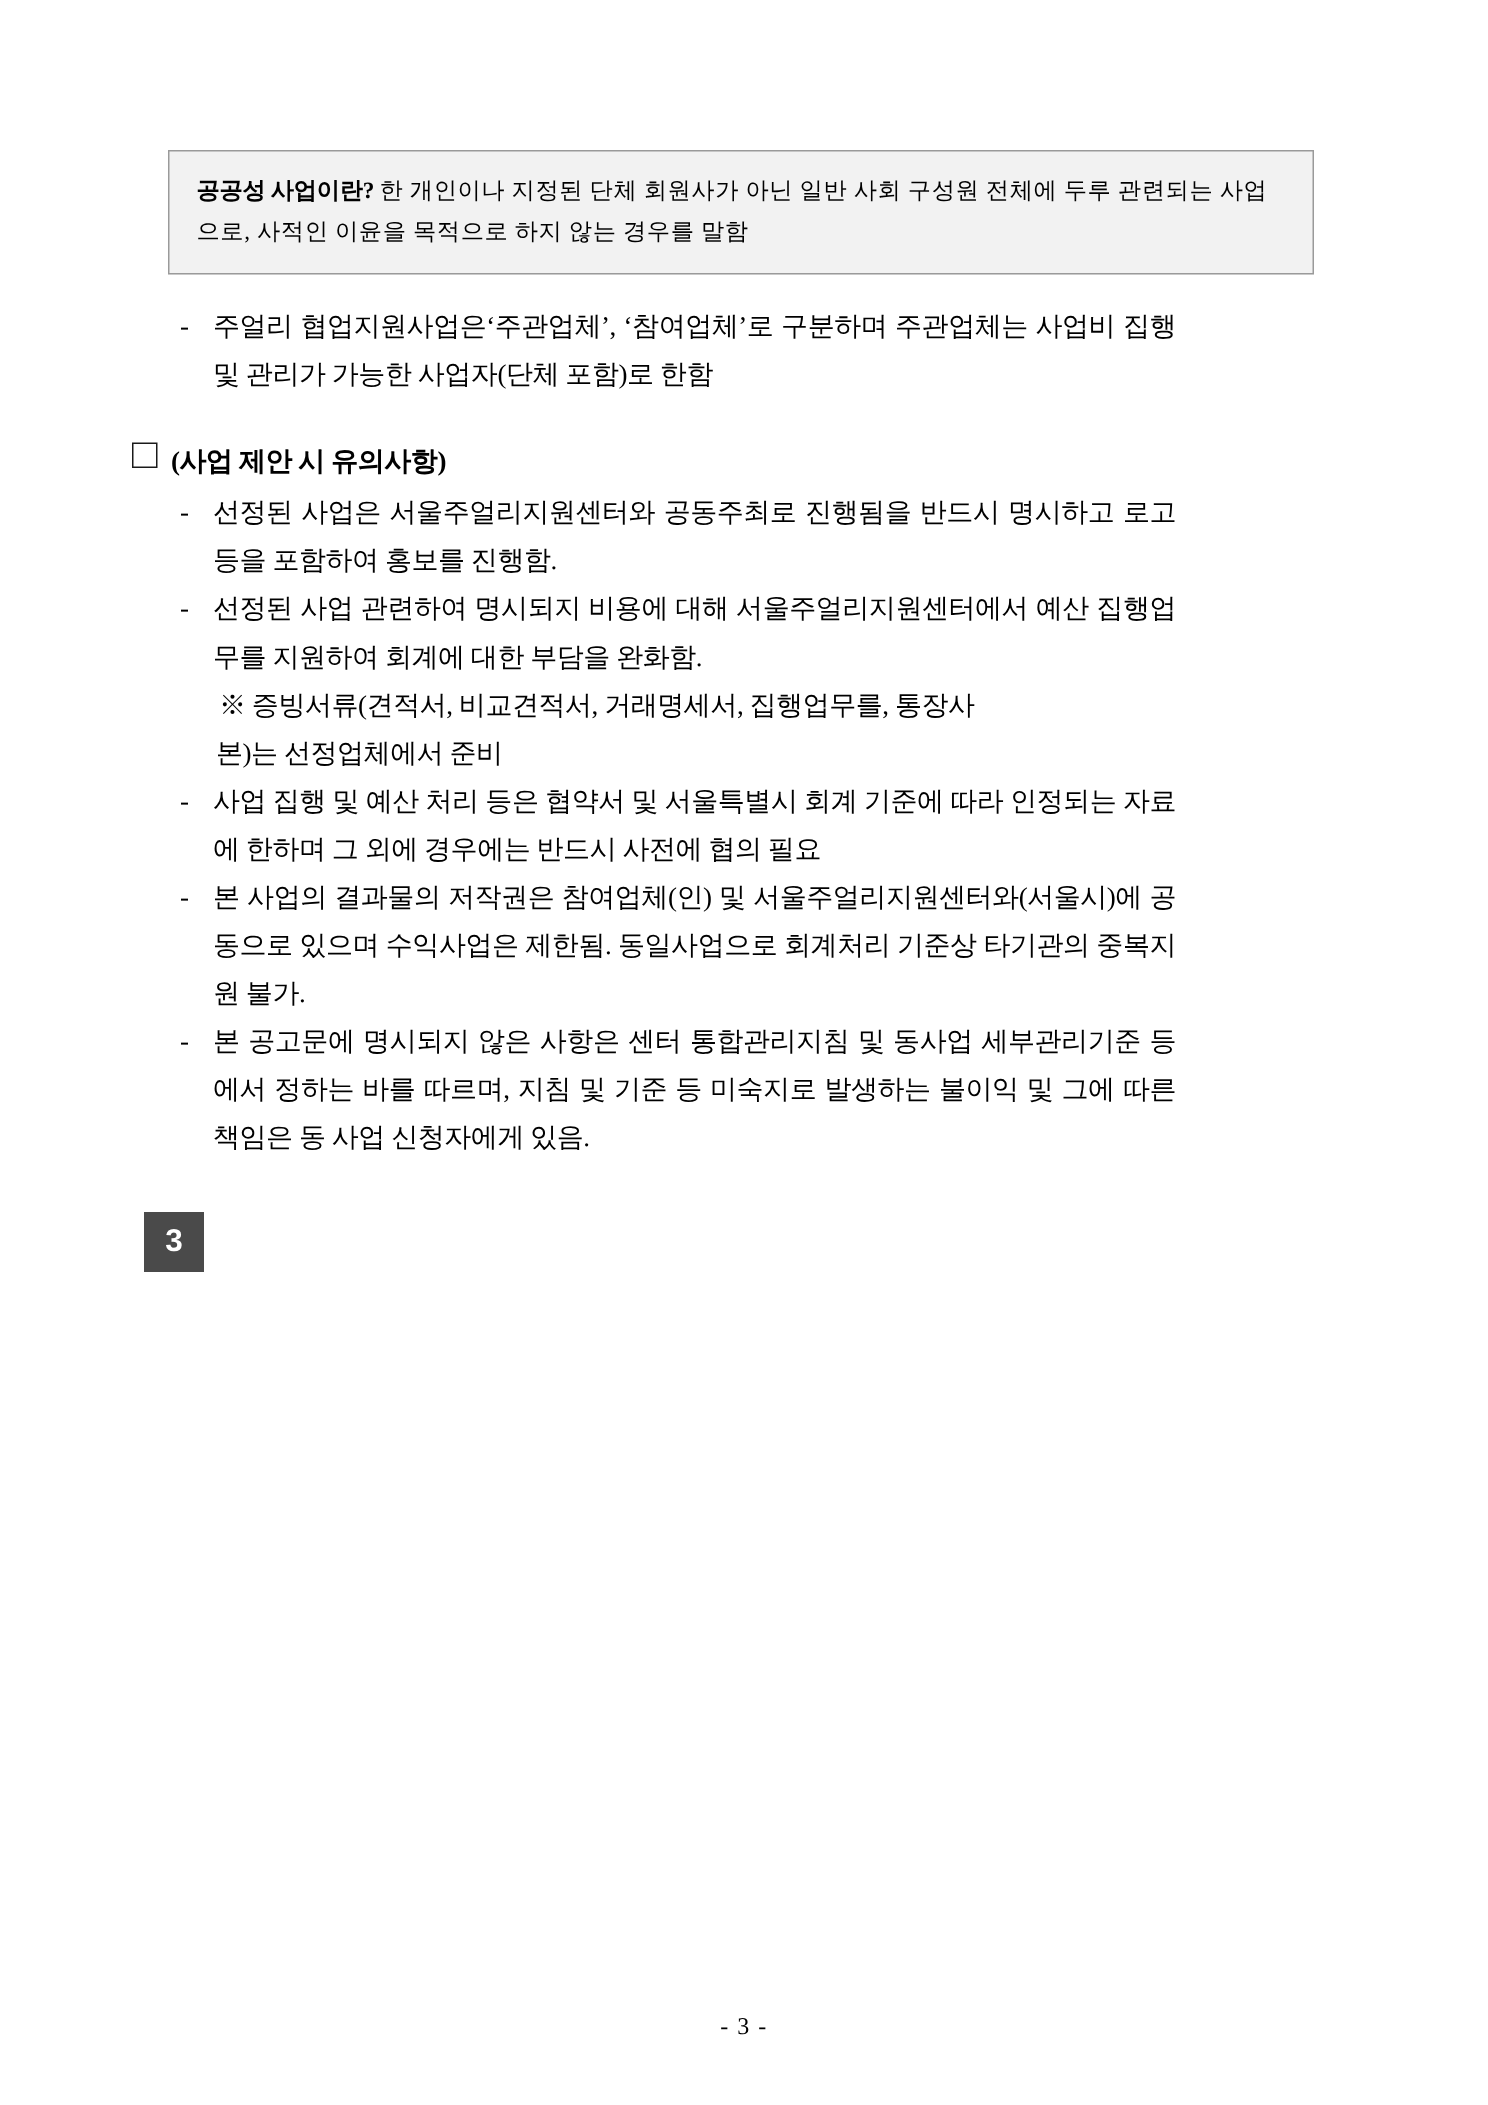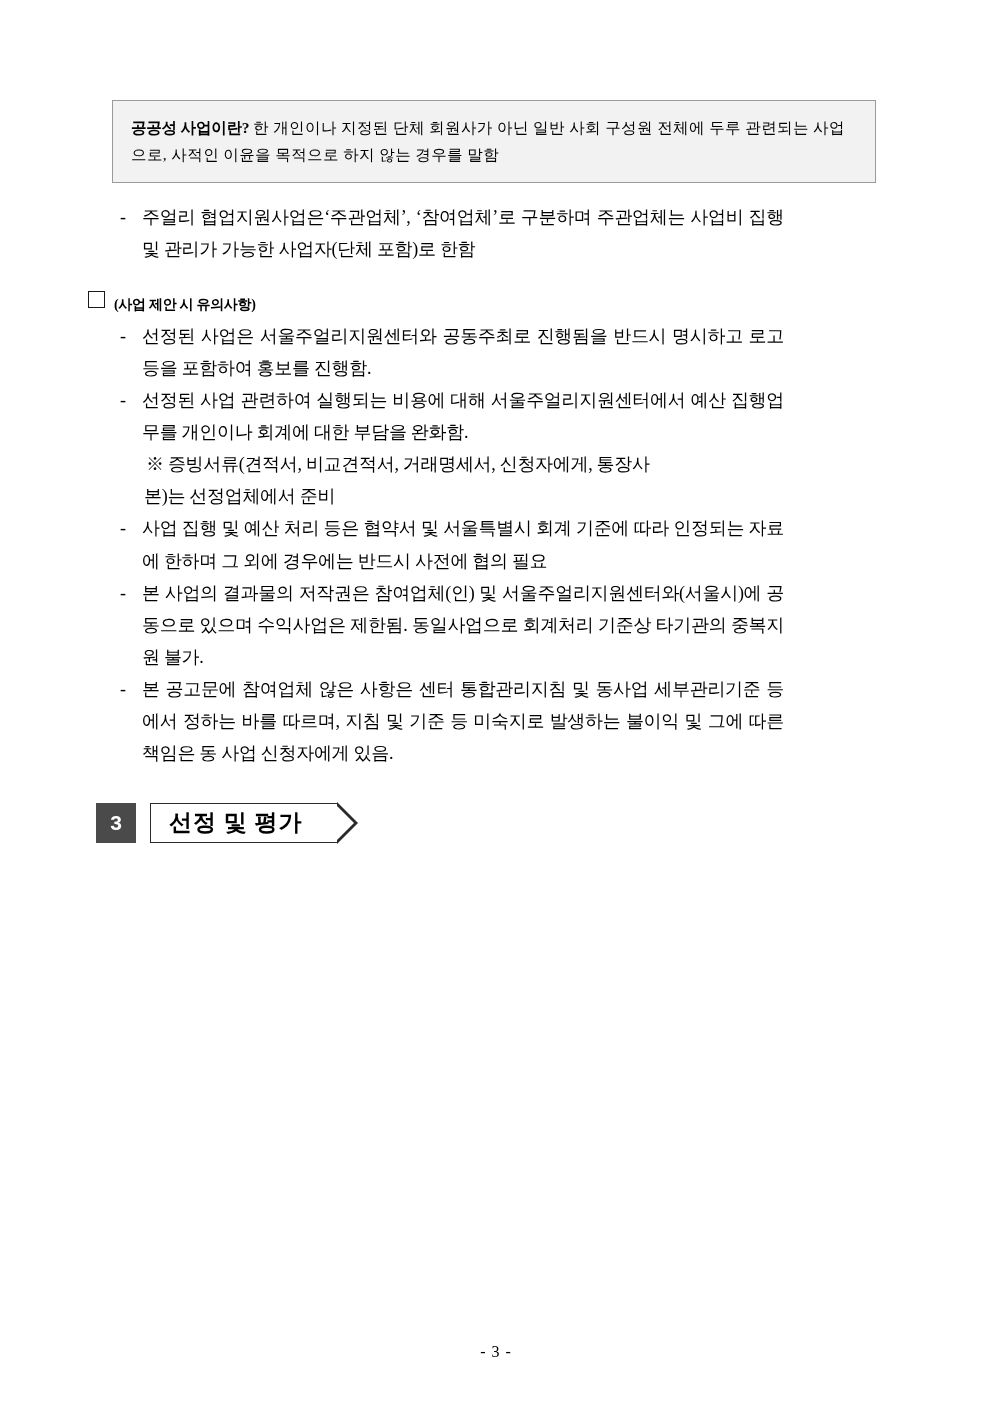--- a/index.html
+++ b/index.html
@@ -36,21 +36,21 @@
   }
   .callout .lead {
     font-weight: bold;
   }
   .callout .body-txt {
     letter-spacing: 0.4px;
   }
 
   
   .lvl1 {
-    font-size: 14px;
+    font-size: 18px;
     line-height: 1.78;
     margin: 0 16px 2px 0;
     letter-spacing: -0.3px;
   }
   .lvl1 .box-mark {
     display: inline-block;
     width: 15px;
     height: 15px;
     border: 1.6px solid #1a1a1a;
     margin-right: 9px;
@@ -196,44 +196,41 @@
     <span class="box-mark"></span><span class="strong">(사업 제안 시 유의사항)</span>
   </div>
 
   <div class="dash-item indent-1">
     <span class="dash">-</span>
     <span class="txt">선정된 사업은 서울주얼리지원센터와 공동주최로 진행됨을 반드시 명시하고 로고 등을 포함하여 홍보를 진행함.</span>
   </div>
 
   <div class="dash-item indent-1">
     <span class="dash">-</span>
-    <span class="txt">선정된 사업 관련하여 실행되는 비용에 대해 서울주얼리지원센터에서 예산 집행업무를 개인이나 회계에 대한 부담을 완화함.</span>
-  </div>
-
-  <div class="note">※ 증빙서류(견적서, 비교견적서, 거래명세서, 신청자에게, 통장사</div>
+    <span class="txt">선정된 사업 관련하여 명시되지 비용에 대해 서울주얼리지원센터에서 예산 집행업무를 지원하여 회계에 대한 부담을 완화함.</span>
+  </div>
+
+  <div class="note">※ 증빙서류(견적서, 비교견적서, 거래명세서, 집행업무를, 통장사</div>
   <div class="note-cont" style="margin-left:56px;">본)는 선정업체에서 준비</div>
 
   <div class="dash-item indent-1">
     <span class="dash">-</span>
     <span class="txt">사업 집행 및 예산 처리 등은 협약서 및 서울특별시 회계 기준에 따라 인정되는 자료에 한하며 그 외에 경우에는 반드시 사전에 협의 필요</span>
   </div>
 
 
   <div class="dash-item indent-1">
     <span class="dash">-</span>
     <span class="txt">본 사업의 결과물의 저작권은 참여업체(인) 및 서울주얼리지원센터와(서울시)에 공동으로 있으며 수익사업은 제한됨. 동일사업으로 회계처리 기준상 타기관의 중복지원 불가.</span>
   </div>
 
   <div class="dash-item indent-1">
     <span class="dash">-</span>
-    <span class="txt">본 공고문에 참여업체 않은 사항은 센터 통합관리지침 및 동사업 세부관리기준 등에서 정하는 바를 따르며, 지침 및 기준 등 미숙지로 발생하는 불이익 및 그에 따른 책임은 동 사업 신청자에게 있음.</span>
+    <span class="txt">본 공고문에 명시되지 않은 사항은 센터 통합관리지침 및 동사업 세부관리기준 등에서 정하는 바를 따르며, 지침 및 기준 등 미숙지로 발생하는 불이익 및 그에 따른 책임은 동 사업 신청자에게 있음.</span>
   </div>
 
   <div class="section-head">
     <div class="sec-num">3</div>
-    <div class="sec-ribbon">
-      <span>선정 및 평가</span>
-    </div>
   </div>
 
 
   <div class="page-num">- 3 -</div>
 </div>
 
 </body></html>

